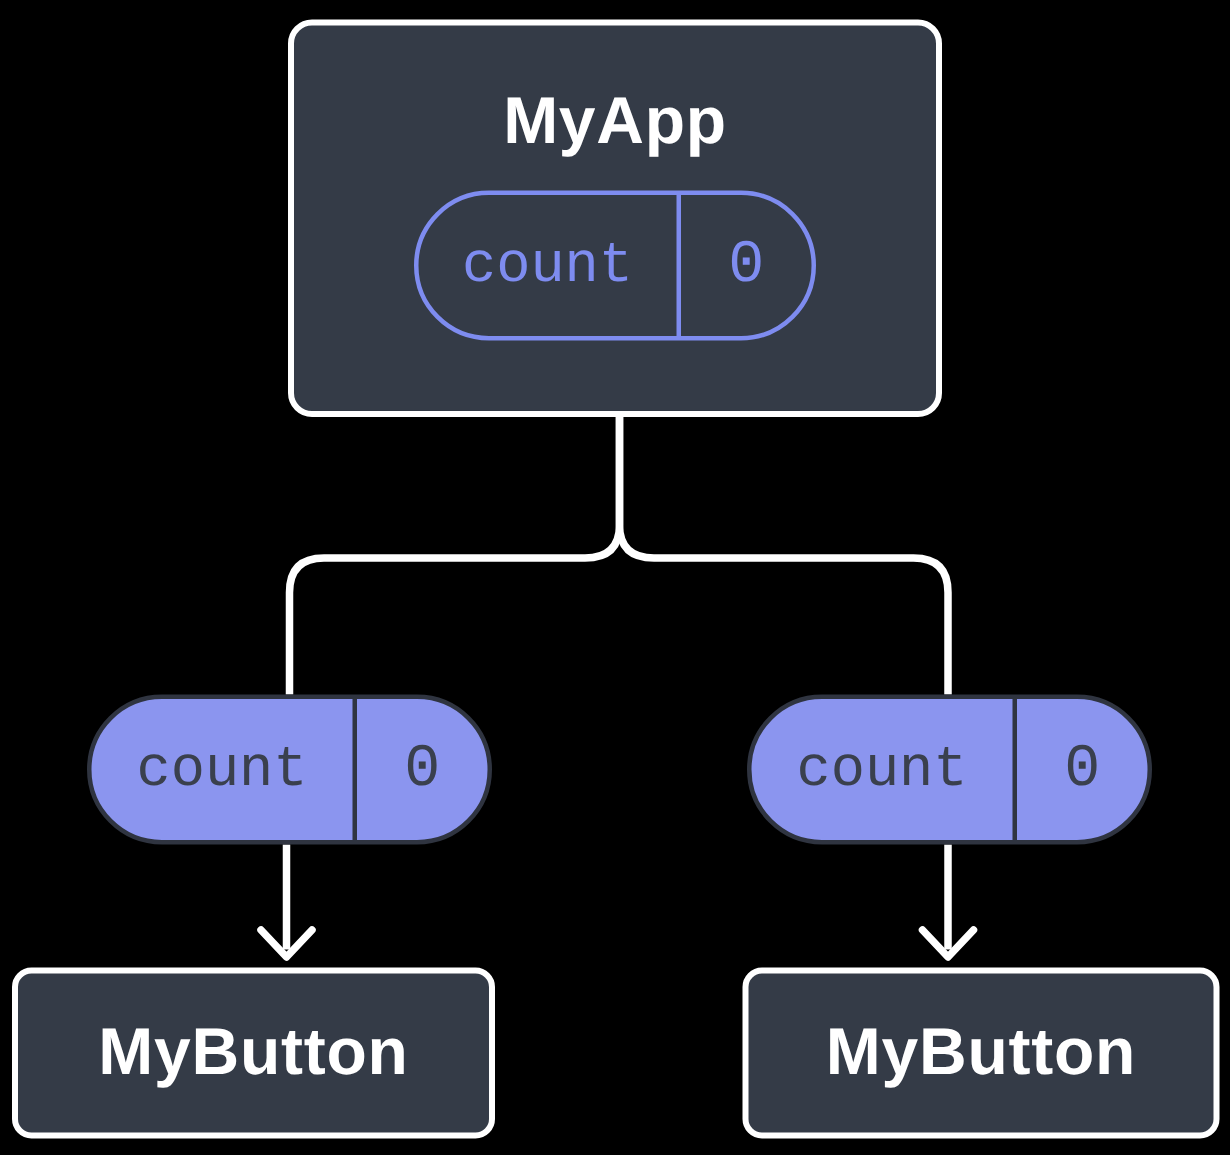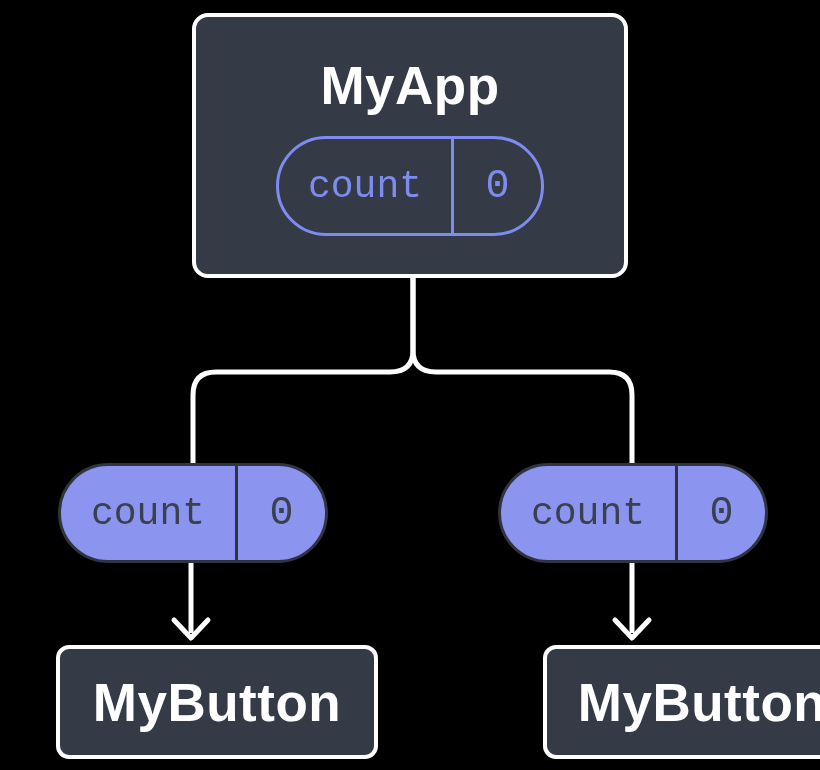--- a/index.html
+++ b/index.html
@@ -44,21 +44,21 @@
 
   .node {
     position: absolute;
     background: var(--node-fill);
     border: 4px solid var(--node-border);
     border-radius: 16px;
     color: #FFFFFF;
   }
   .node-title {
     font-weight: 700;
-    font-size: 53px;
+    font-size: 44px;
     color: #FFFFFF;
     text-align: left;
     letter-spacing: 0.5px;
   }
 
   .app-node {
     left: 192px; top: 13px;
     width: 436px; height: 265px;
     display: flex;
     flex-direction: column;
@@ -104,21 +104,20 @@
   .prop-pill .pill-value { border-left: 3px solid var(--pill-border); }
   .prop-pill-left  { left: 58px;  top: 463px; }
   .prop-pill-right { left: 498px; top: 463px; }
 
   .button-node {
     width: 322px; height: 114px;
     border-radius: 13px;
     display: flex;
     align-items: center;
     justify-content: center;
-    margin-left: 48px;
   }
   .button-node-left  { left: 8px;   top: 645px; }
   .button-node-right { left: 495px; top: 645px; width: 318px; }
 </style>
 </head>
 <body>
 
 <div class="canvas">
 
   <svg class="connector-layer" viewBox="0 0 820 770">

